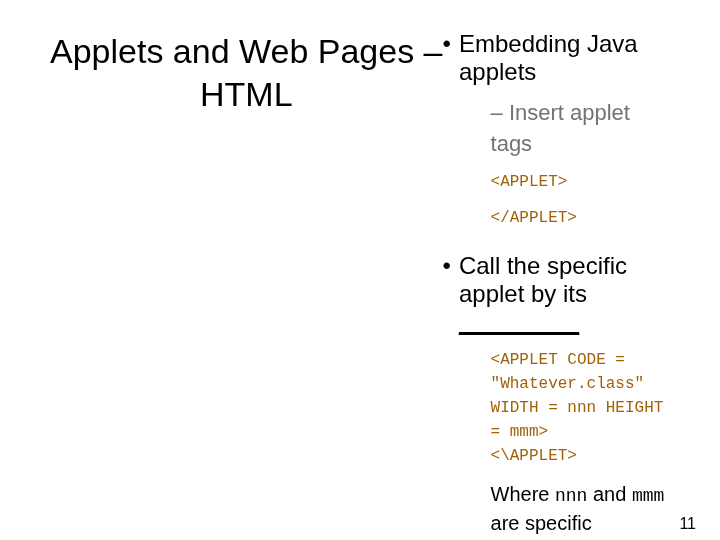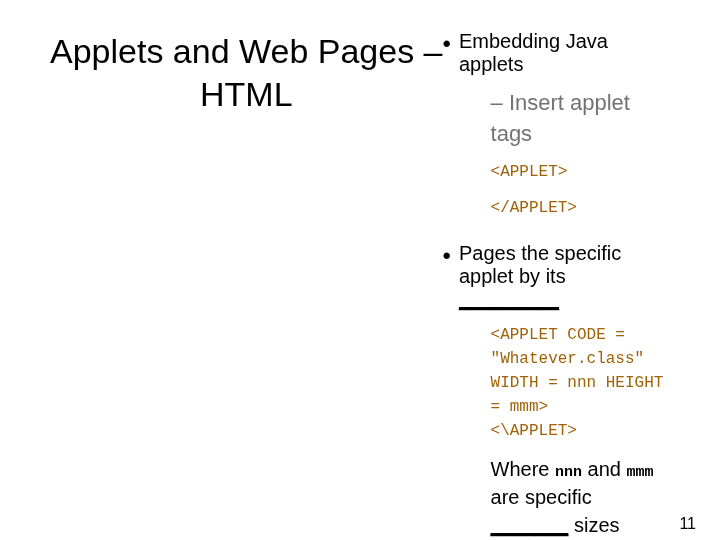--- a/index.html
+++ b/index.html
@@ -51,21 +51,21 @@
       margin-bottom: 4px;
     }
 
     .bullet-dot {
       font-size: 24px;
       margin-top: 0px;
       flex-shrink: 0;
     }
 
     .bullet-text {
-      font-size: 20px;
+      font-size: 24px;
     }
 
     .sub-item {
       margin-left: 48px;
       font-size: 22px;
       color: #737373;
       line-height: 1.4;
       margin-bottom: 2px;
     }
 
@@ -85,22 +85,21 @@
 
     .where-line {
       margin-left: 48px;
       font-size: 20px;
       color: #000000;
       line-height: 1.4;
     }
 
     .where-code {
       font-family: 'Courier New', Courier, monospace;
-      font-size: 15px;
-      font-weight: bold;
+      font-size: 18px;
     }
 
     .page-number {
       position: absolute;
       bottom: 7px;
       right: 24px;
       font-size: 16px;
       color: #000000;
     }
 
@@ -132,21 +131,21 @@
     <div class="code-block">
       <span>&lt;APPLET&gt;</span>
     </div>
     <div class="code-block">
       <span>&lt;/APPLET&gt;</span>
     </div>
 
     <div class="bullet-item section-gap">
       <span class="bullet-dot">•</span>
       <span class="bullet-text">
-        <span>Pages the specific applet by its </span><span class="underline-blank">_________</span>
+        <span>Call the specific applet by its </span><span class="underline-blank">_________</span>
       </span>
     </div>
 
     <div class="code-block">
       <span>&lt;APPLET CODE = "Whatever.class"</span><br>
       <span>       WIDTH = nnn HEIGHT = mmm&gt;</span><br>
       <span>&lt;\APPLET&gt;</span>
     </div>
 
     <div class="where-line">

